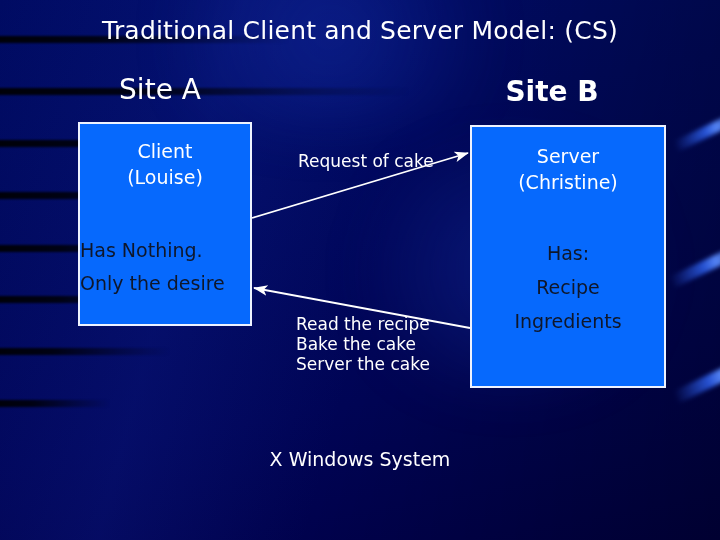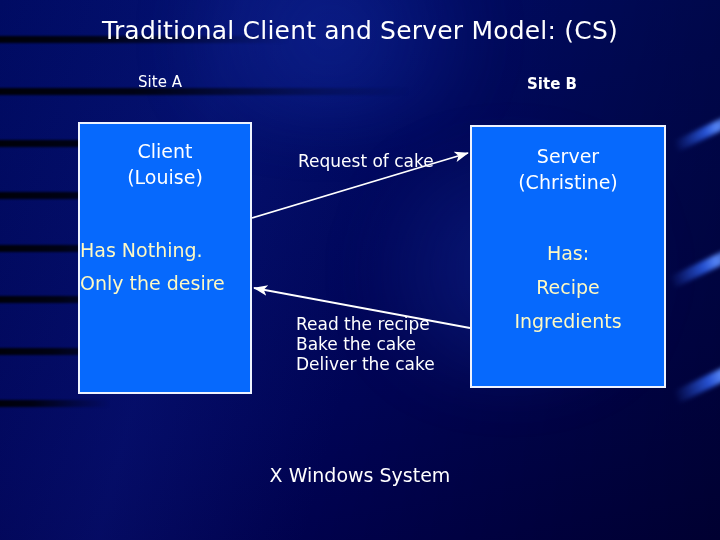--- a/index.html
+++ b/index.html
@@ -78,53 +78,53 @@
     width: 720px;
     text-align: center;
     color: #ffffff;
     font-size: 25px;
     letter-spacing: 0.2px;
     white-space: nowrap;
   }
   .site-label {
     position: absolute;
     color: #ffffff;
-    font-size: 15px;
+    font-size: 28px;
     white-space: nowrap;
     text-align: center;
   }
   #site-a { left: 90px; top: 73px; width: 140px; }
   #site-b { left: 482px; top: 75px; width: 140px; font-weight: bold; }
 
   
   .node-box {
     position: absolute;
     background: #0669fd;
     border: 2px solid #eef3ff;
     box-sizing: border-box;
   }
-  #client-box { left: 78px;  top: 122px; width: 174px; height: 272px; }
+  #client-box { left: 78px;  top: 122px; width: 174px; height: 204px; }
   #server-box { left: 470px; top: 125px; width: 196px; height: 263px; }
 
   .box-heading {
     position: absolute;
     left: 0;
     width: 100%;
     text-align: center;
     color: #ffffff;
     font-size: 19px;
     line-height: 26px;
     white-space: nowrap;
   }
   #client-heading { top: 14px; }
   #server-heading { top: 16px; }
 
   .box-body {
     position: absolute;
-    color: #fef9c3;
+    color: #0f172a;
     font-size: 19px;
     line-height: 33px;
   }
   #client-body {
     left: 0px;
     top: 110px;
     width: 190px;
     text-align: left;
     white-space: nowrap;
   }
@@ -152,21 +152,21 @@
     font-size: 17px;
     line-height: 20px;
     white-space: nowrap;
   }
   #label-request { left: 298px; top: 151px; }
   #label-steps   { left: 296px; top: 314px; }
 
   .footer-text {
     position: absolute;
     left: 0;
-    top: 464px;
+    top: 448px;
     width: 720px;
     text-align: center;
     color: #ffffff;
     font-size: 19px;
     white-space: nowrap;
   }
 </style>
 </head>
 <body>
 
@@ -229,18 +229,18 @@
       </marker>
     </defs>
     <line x1="252" y1="218" x2="468" y2="153" stroke="#ffffff" stroke-width="1.8" marker-end="url(#ah-right)"></line>
     <line x1="470" y1="328" x2="254" y2="288" stroke="#ffffff" stroke-width="1.8" marker-end="url(#ah-left)"></line>
   </svg>
 
   <div class="arrow-label" id="label-request">Request of cake</div>
   <div class="arrow-label" id="label-steps">
     <div>Read the recipe</div>
     <div>Bake the cake</div>
-    <div>Deliver the cake</div>
+    <div>Server the cake</div>
   </div>
 
   <div class="footer-text">X Windows System</div>
 
 </div>
 
 </body></html>

